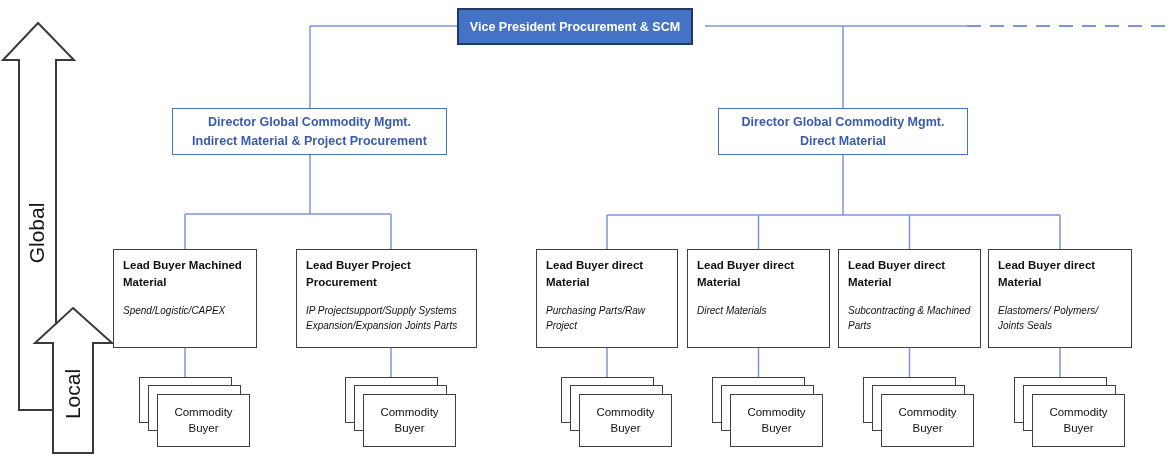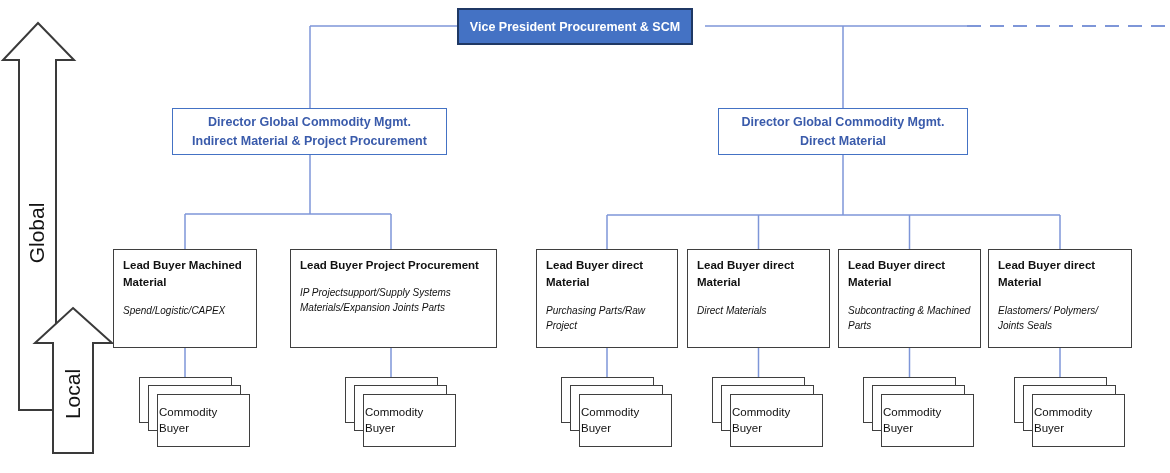--- a/index.html
+++ b/index.html
@@ -24,35 +24,35 @@
   }
   .dir-1{left:172px;width:275px;}
   .dir-2{left:718px;width:250px;}
   .lead-box{
     top:249px;height:99px;border:1.5px solid #3F3F3F;
     padding:7px 9px;color:#111111;z-index:3;
   }
   .lead-title{font-weight:bold;font-size:11.5px;line-height:1.5;margin:0 0 11px 0;}
   .lead-sub{font-size:10px;line-height:1.5;margin:0;font-style:italic;}
   .lb-1{left:113px;width:144px;}
-  .lb-2{left:290px;width:207px;}
+  .lb-2{left:296px;width:181px;}
   .lb-3{left:536px;width:142px;}
   .lb-4{left:687px;width:143px;}
   .lb-5{left:838px;width:143px;}
   .lb-6{left:988px;width:144px;}
   .stack{position:absolute;top:377px;width:112px;height:71px;z-index:3;}
   .st-1{left:139px;}  .st-2{left:345px;}  .st-3{left:561px;}
   .st-4{left:712px;}  .st-5{left:863px;}  .st-6{left:1014px;}
   .cb{position:absolute;background:#ffffff;border:1.5px solid #3F3F3F;box-sizing:border-box;}
   .cb-back{left:0;top:0;width:93px;height:46px;}
   .cb-mid{left:9px;top:8px;width:93px;height:46px;}
   .cb-front{
     left:18px;top:17px;width:93px;height:53px;
     display:flex;align-items:center;justify-content:center;
-    font-size:11.5px;line-height:1.35;color:#111111;padding:1px;
+    font-size:11.5px;line-height:1.35;text-align:center;color:#111111;padding:1px;
   }
   .conn{stroke:#7E96D8;stroke-width:1.5;fill:none;}
   .conn-dash{stroke:#7E96D8;stroke-width:1.8;fill:none;stroke-dasharray:14 9;}
   .arrow{fill:#ffffff;stroke:#3a3a3a;stroke-width:2;}
   .axis-label{font-family:"Liberation Sans",sans-serif;font-size:21px;fill:#141414;}
 </style>
 </head>
 <body>
 
 <div class="canvas">
@@ -104,21 +104,21 @@
     <div>Director Global Commodity Mgmt.</div>
     <div>Direct Material</div>
   </div>
 
   <div class="box lead-box lb-1">
     <p class="lead-title">Lead Buyer Machined Material</p>
     <p class="lead-sub">Spend/Logistic/CAPEX</p>
   </div>
   <div class="box lead-box lb-2">
     <p class="lead-title">Lead Buyer Project Procurement</p>
-    <p class="lead-sub">IP Projectsupport/Supply Systems Materials/Expansion Joints Parts</p>
+    <p class="lead-sub">IP Projectsupport/Supply Systems Expansion/Expansion Joints Parts</p>
   </div>
   <div class="box lead-box lb-3">
     <p class="lead-title">Lead Buyer direct Material</p>
     <p class="lead-sub">Purchasing Parts/Raw Project</p>
   </div>
   <div class="box lead-box lb-4">
     <p class="lead-title">Lead Buyer direct Material</p>
     <p class="lead-sub">Direct Materials</p>
   </div>
   <div class="box lead-box lb-5">

